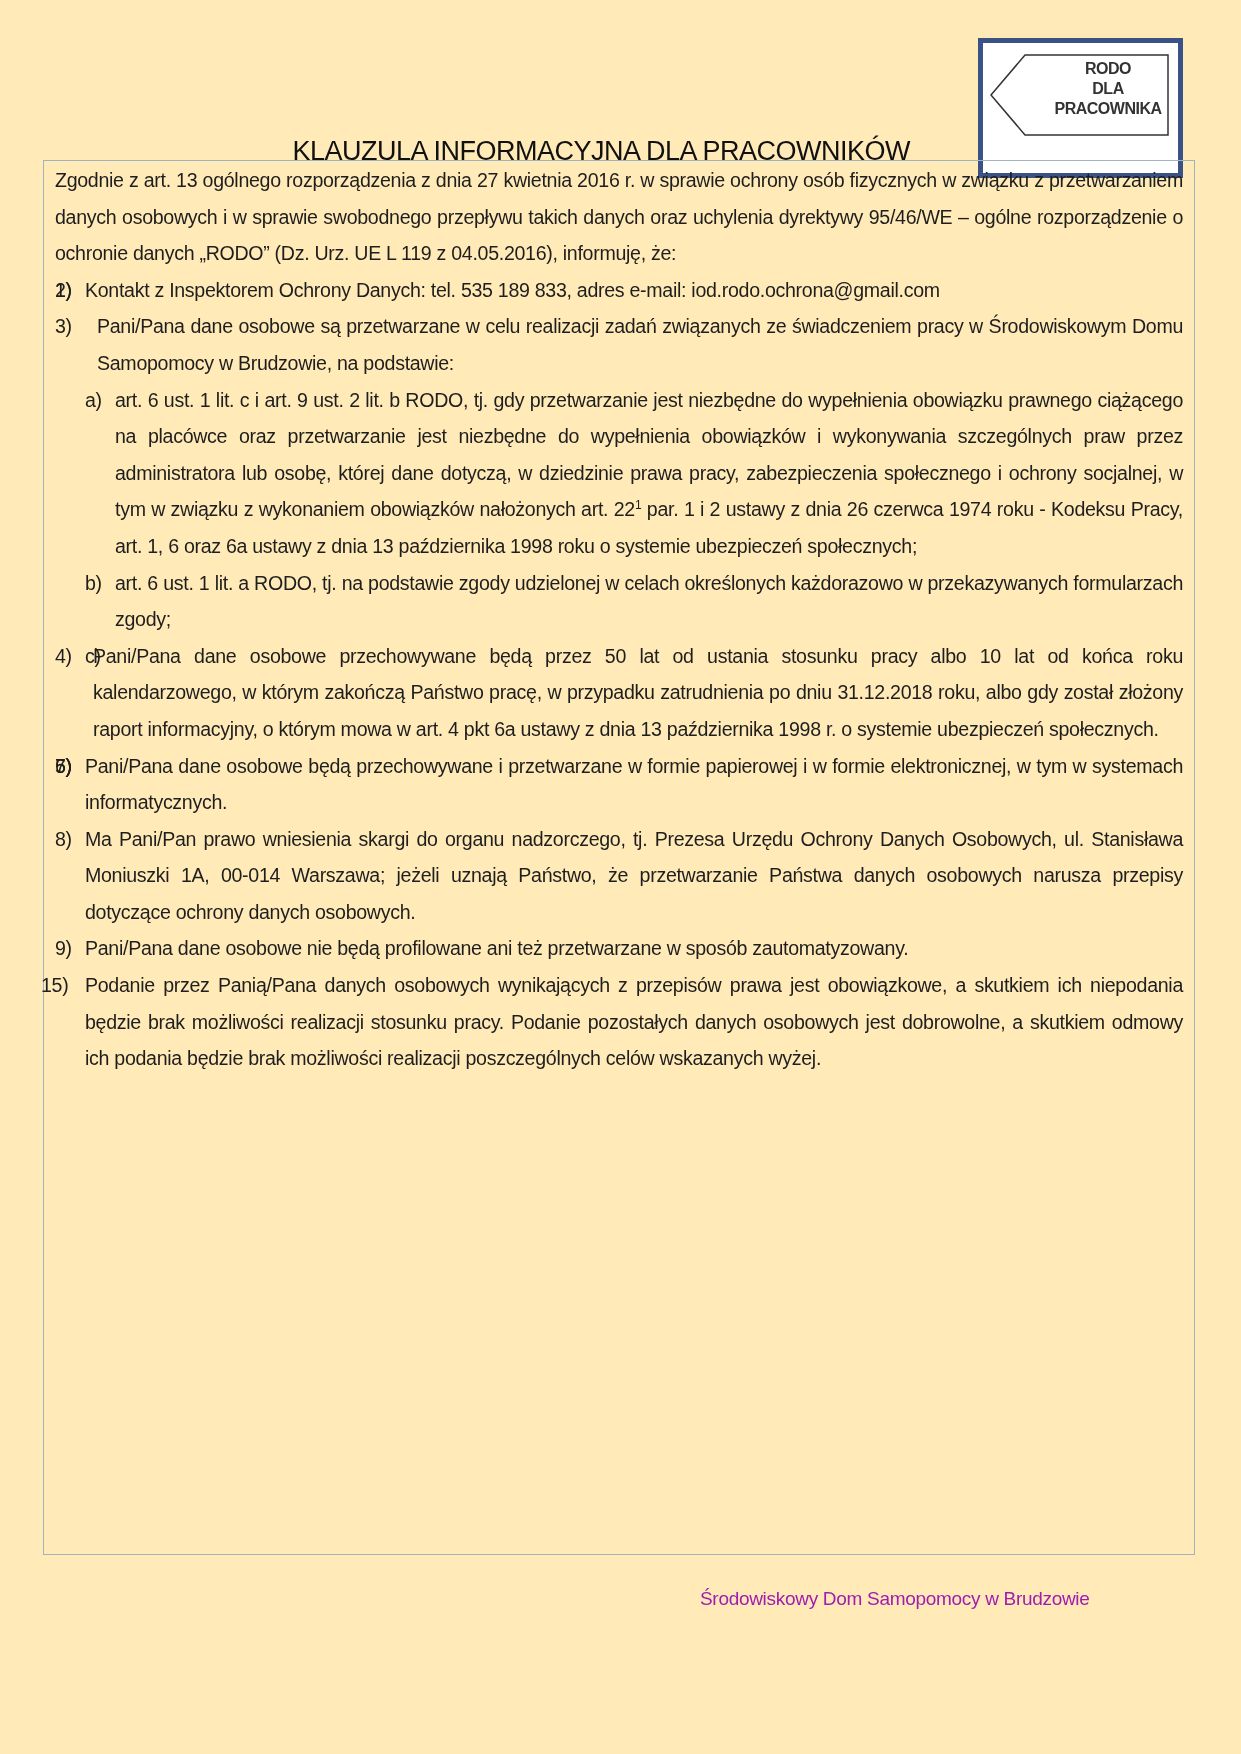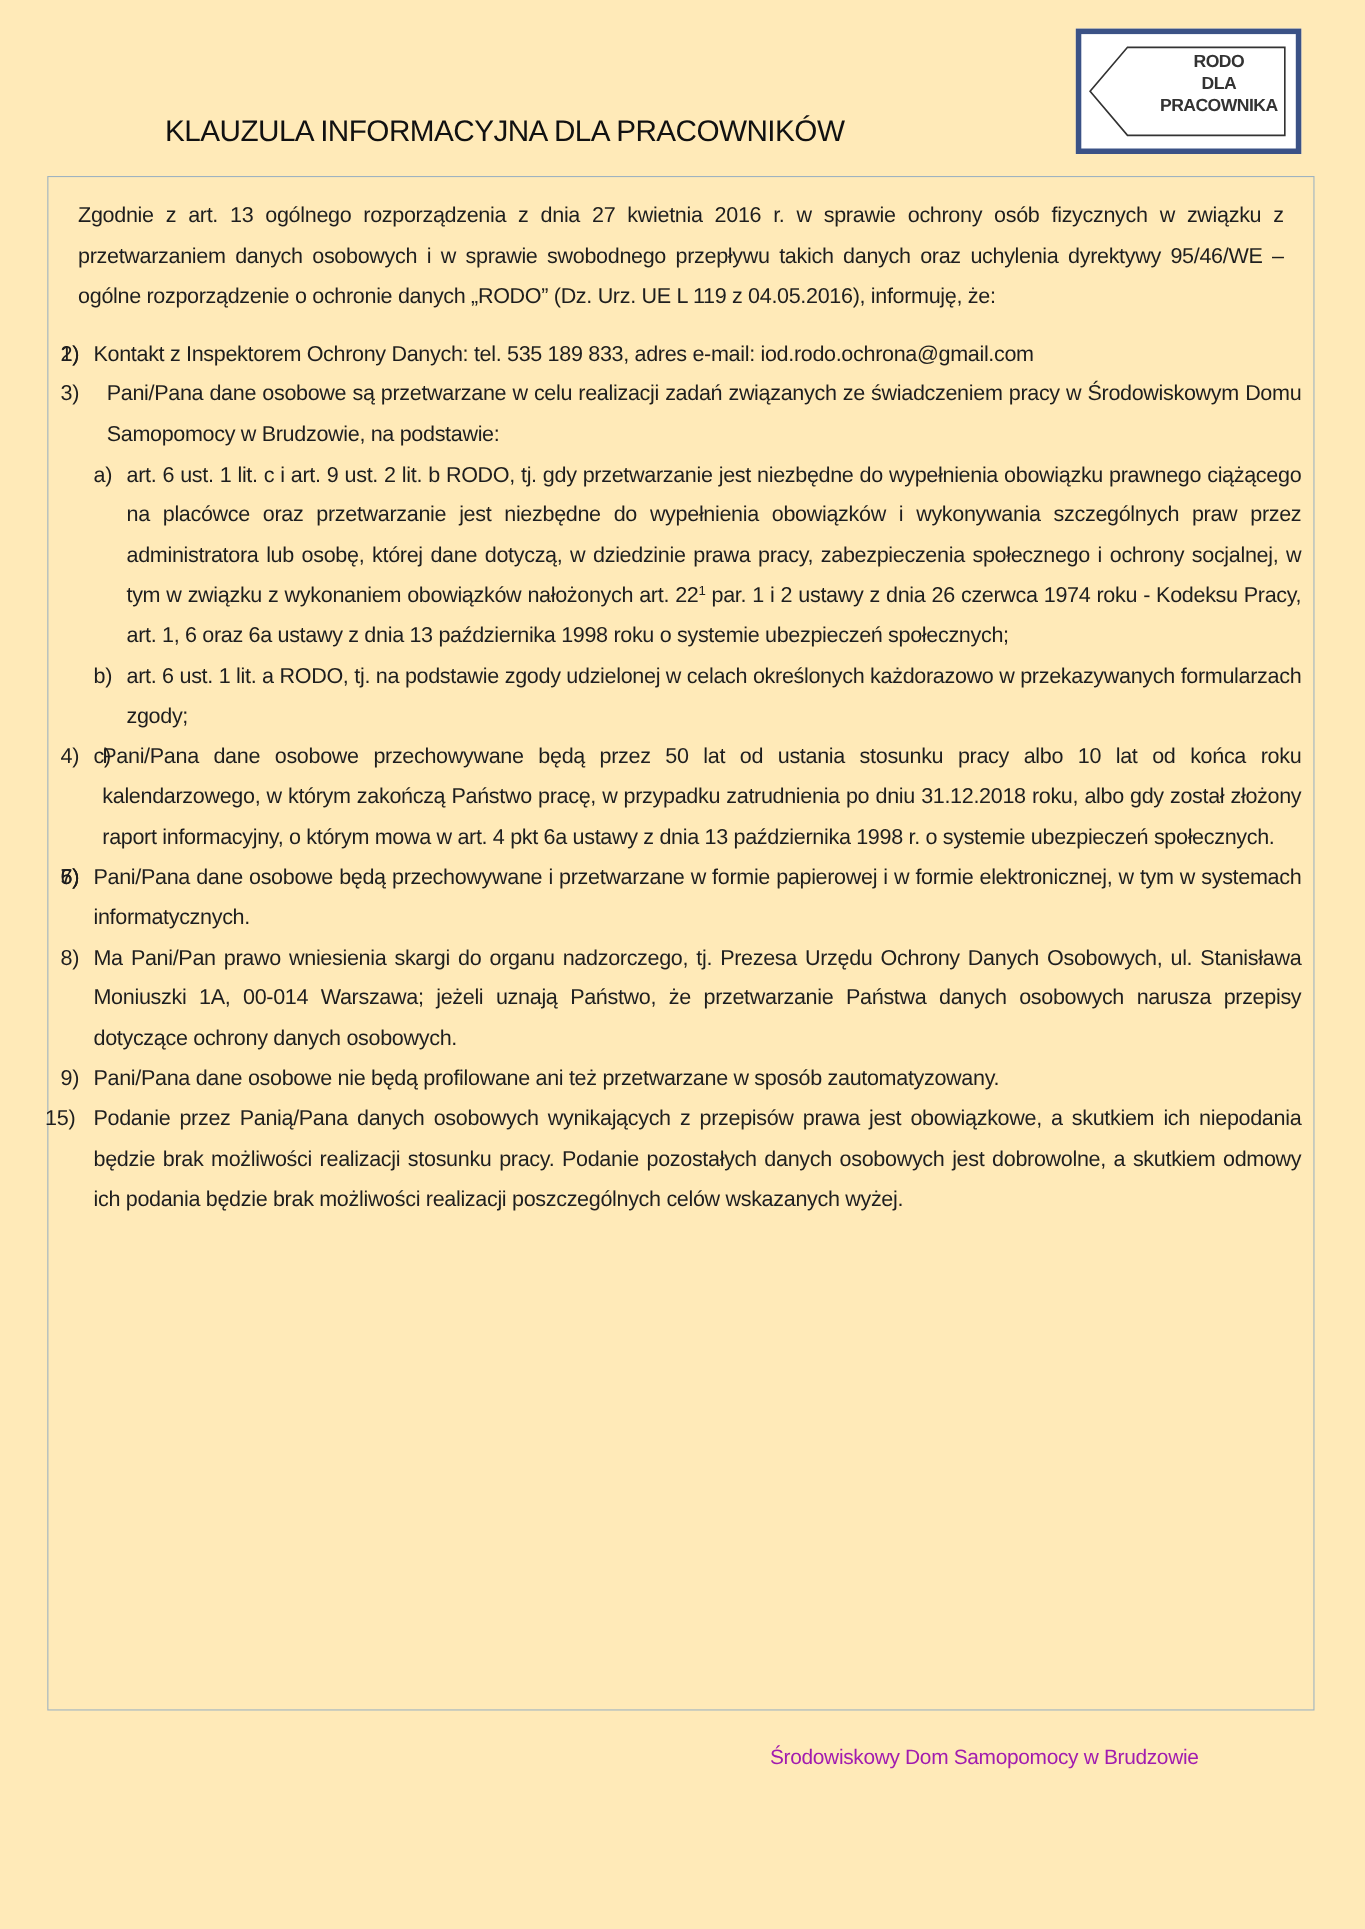--- a/index.html
+++ b/index.html
@@ -1,43 +1,43 @@
 <!DOCTYPE html>
 <html><head>
 <meta charset="utf-8">
 <style>
   html, body { margin:0; padding:0; }
   body {
     width:1241px; height:1754px; background:#FFEAB8; position:relative; overflow:hidden;
     font-family: "Liberation Sans", "DejaVu Sans", sans-serif; color:#1a1a1a;
   }
   .logo {
-    position:absolute; left:978px; top:26px; width:205px; height:114px;
+    position:absolute; left:978px; top:38px; width:205px; height:140px;
     box-sizing:border-box; border:5px solid #3b5286; background:#ffffff;
   }
   .logo svg { position:absolute; left:0; top:0; }
   .logo-text {
     position:absolute; left:60px; top:16px; width:130px; text-align:center;
     font-family:"Liberation Sans", sans-serif; font-weight:bold; font-size:16px; line-height:20px; color:#333;
     letter-spacing:-0.5px;
   }
   .title {
-    position:absolute; left:150px; top:104px; width:760px; text-align:left;
+    position:absolute; left:150px; top:136px; width:760px; text-align:right;
     font-family:"Liberation Sans", sans-serif; font-size:27px; color:#111; letter-spacing:-0.5px;
   }
   .box {
     position:absolute; left:43px; top:160px; width:1152px; height:1395px;
     box-sizing:border-box; border:1.5px solid #9fb3c0;
   }
   .content {
     position:absolute; left:55px; top:162px; width:1128px;
     font-family:"Liberation Sans", sans-serif; font-size:19.6px; line-height:36.6px; color:#1e1e1e;
     text-align:justify; letter-spacing:-0.3px;
   }
-  .content p { margin:16px; }
+  .content p { margin:0; }
   .item { position:relative; padding-left:30px; }
   .item .num { position:absolute; left:0; top:0; }
   .item.ten .num { left:-14px; }
   .sub { position:relative; padding-left:60px; }
   .sub .lab { position:absolute; left:30px; top:0; }
   .sup { font-size:12px; vertical-align:top; position:relative; top:-4px; }
   .signature {
     position:absolute; left:700px; top:1588px; font-family:"Liberation Sans", sans-serif;
     font-size:19px; color:#a21caf; letter-spacing:-0.3px;
   }

